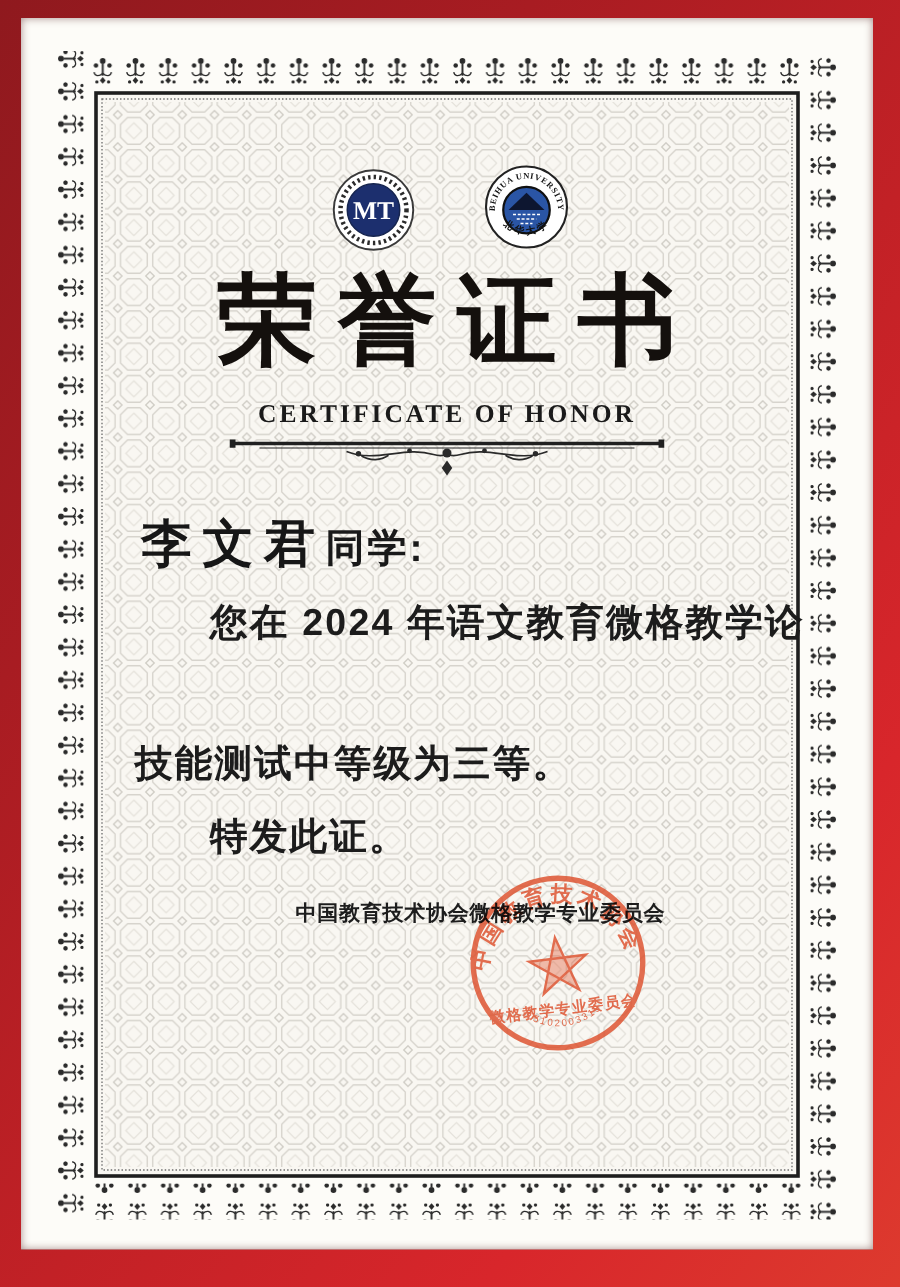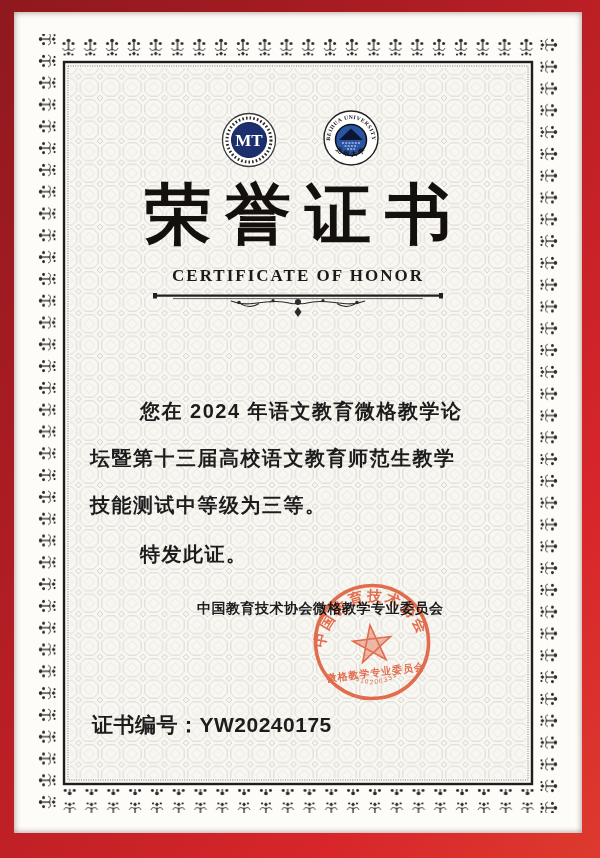--- a/index.html
+++ b/index.html
@@ -27,21 +27,21 @@
     font-family:"Liberation Serif","DejaVu Serif",serif;
     font-size:17px;font-weight:700;letter-spacing:2px;color:#1a1a1a;
   }
   .divider{left:139px;top:276px;}
   .name-line{left:80px;top:328px;white-space:nowrap;}
   .recipient-name{
     font-family:"DejaVu Serif","Liberation Serif",serif;
     font-size:34px;font-weight:800;letter-spacing:7px;color:#161616;
   }
   .recipient-suffix{font-size:26px;font-weight:700;letter-spacing:2px;color:#191919;}
-  .body-line{font-size:20px;font-weight:600;letter-spacing:1.5px;color:#1c1c1c;white-space:nowrap;}
+  .body-line{font-size:25px;font-weight:600;letter-spacing:1.5px;color:#1c1c1c;white-space:nowrap;}
   .issuer{left:183px;top:588px;font-size:14px;font-weight:600;letter-spacing:.5px;white-space:nowrap;}
   .date{left:275px;top:652px;font-size:21.5px;font-weight:600;letter-spacing:1px;white-space:nowrap;}
   .certno{left:78px;top:699px;font-size:21px;font-weight:700;letter-spacing:.5px;white-space:nowrap;}
   .seal{left:283px;top:555px;mix-blend-mode:multiply;z-index:3;}
 </style>
 </head>
 <body>
 
 <div class="sheet">
 
@@ -124,29 +124,30 @@
         <path d="M202,16 C196,19.5 189,19 184,15.5"></path>
       </g>
       <circle cx="86" cy="14.5" r="1.8" fill="#2a2a2a"></circle>
       <circle cx="204" cy="14.5" r="1.8" fill="#2a2a2a"></circle>
       <circle cx="120" cy="12.5" r="1.6" fill="#2a2a2a"></circle>
       <circle cx="170" cy="12.5" r="1.6" fill="#2a2a2a"></circle>
       <circle cx="145" cy="14" r="3" fill="#2a2a2a"></circle>
       <path d="M145,19 L148.5,24 L145,29 L141.5,24 Z" fill="#2a2a2a"></path>
     </svg>
 
+    <div class="abs name-line">
+      <span class="recipient-name">李文君</span><span class="recipient-suffix">同学:</span>
+    </div>
 
     <div class="abs body-line" style="left:126px;top:386px;">您在 2024 年语文教育微格教学论</div>
-    <div class="abs body-line" style="left:76px;top:433px;">坛暨第十三届高校语文教育师范生教学</div>
     <div class="abs body-line" style="left:126px;top:529px;">特发此证。</div>
     <div class="abs body-line" style="left:76px;top:480px;">技能测试中等级为三等。</div>
 
     <div class="abs issuer">中国教育技术协会微格教学专业委员会</div>
 
-    <div class="abs certno"><span>证书编号：</span><span>YW20240175</span></div>
 
     <svg class="abs seal" width="150" height="150" viewBox="0 0 150 150" xmlns="http://www.w3.org/2000/svg">
       <g opacity="0.82" transform="rotate(-7 75 75)">
         <circle cx="75" cy="75" r="56.5" fill="none" stroke="#dd4f2b" stroke-width="3.6"></circle>
         <path id="sealArc" d="M 27,82 A 48 48 0 0 1 123,82" fill="none"></path>
         <text font-weight="bold" font-size="14.5" fill="#dd4f2b" letter-spacing="2.6">
           <textPath href="#sealArc" startOffset="50%" text-anchor="middle">中国教育技术协会</textPath>
         </text>
         <path d="M75,58 L86.8,94.2 L56,71.8 L94,71.8 L63.2,94.2 Z" fill="#dd4f2b" fill-opacity="0.45" stroke="#dd4f2b" stroke-width="1.6"></path>
         <text x="75" y="109" text-anchor="middle" font-weight="bold" font-size="10" fill="#dd4f2b" letter-spacing="1">微格教学专业委员会</text>

